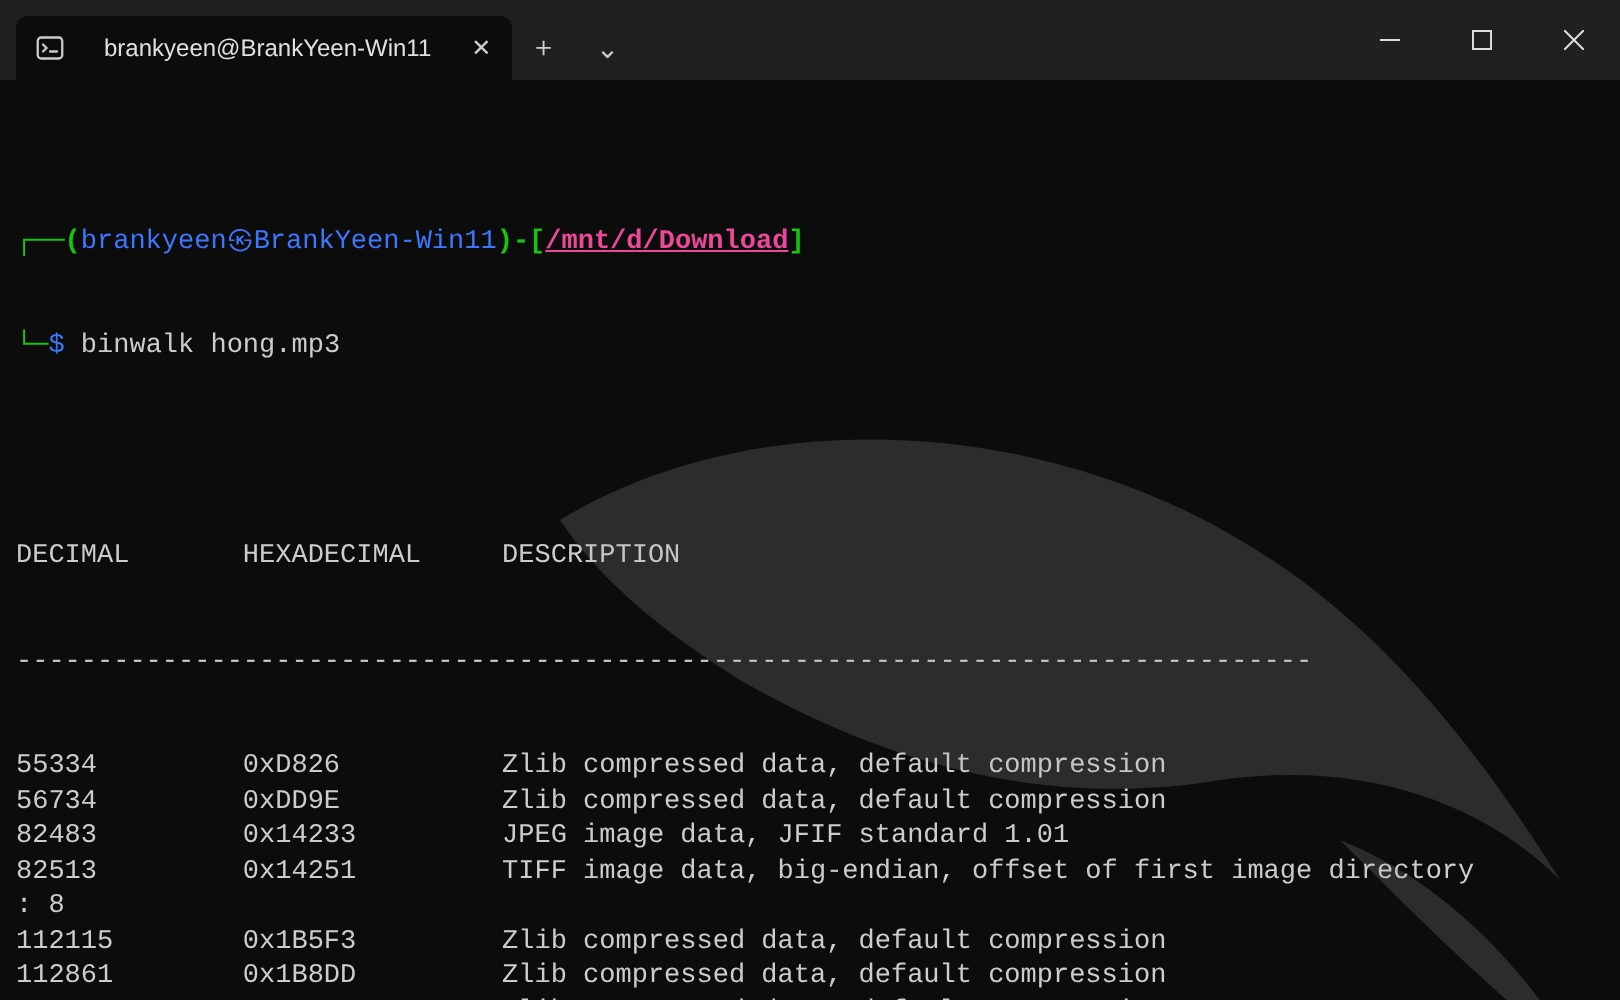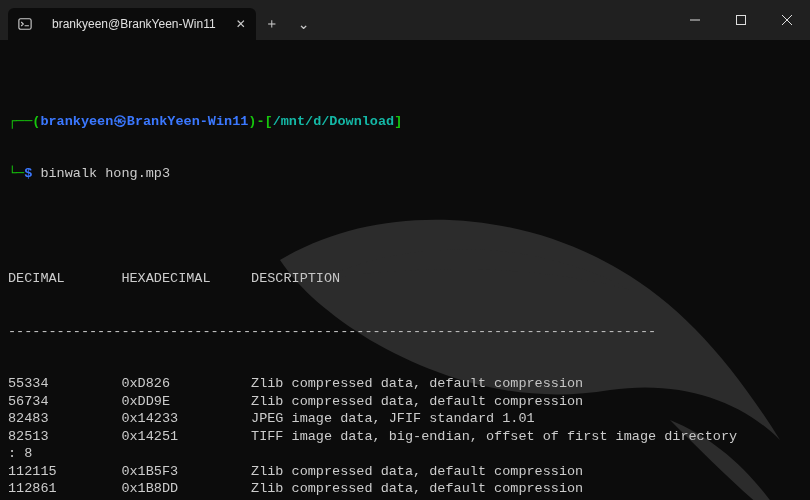--- a/index.html
+++ b/index.html
@@ -47,22 +47,22 @@
   .win-btn svg { width:10px; height:10px; stroke:#ddd; stroke-width:1; fill:none;}
   .terminal {
     padding: 20px 8px 0 8px;
     color: #cccccc;
     line-height: 17.5px;
     white-space: pre;
     position: relative;
     height: 460px;
   }
   .fg-green { color:#16c60c; font-weight:bold;}
-  .fg-blue  { color:#3b78ff; font-weight:bold;}
-  .fg-white { color:#14b8a6; font-weight:bold;}
+  .fg-blue  { color:#3b78ff; font-weight:normal;}
+  .fg-white { color:#ec4899; font-weight:bold;text-decoration:underline;}
   .fg-grey  { color:#cccccc;}
   .dragon {
     position:absolute;
     top: 140px; left: 260px;
     width: 540px; height: 360px;
     opacity: 0.20;
     pointer-events:none;
   }
 </style>
 </head>

